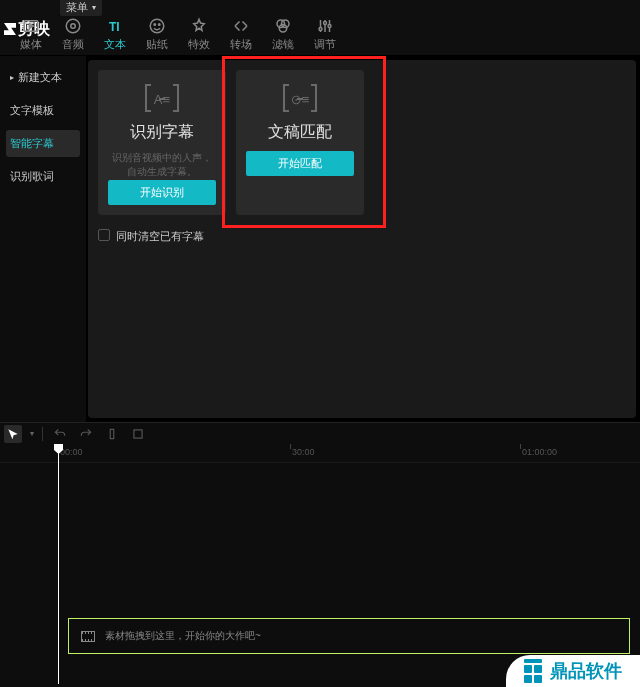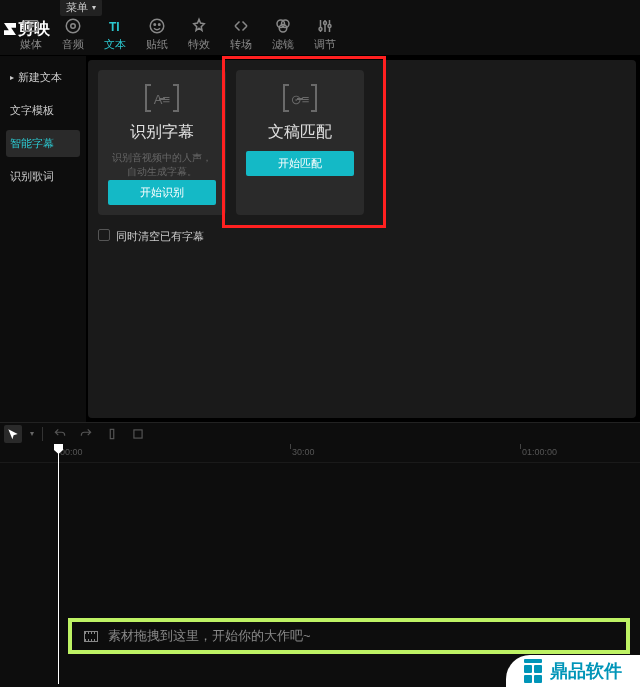--- a/index.html
+++ b/index.html
@@ -255,27 +255,27 @@
       right: 0;
       top: 0;
       bottom: 0;
     }
     .drop-hint {
       position: absolute;
       left: 10px;
       top: 155px;
       right: 10px;
       height: 36px;
-      border: 4px solid #bef264;
+      border: 1px solid #bef264;
       display: flex;
       align-items: center;
       gap: 10px;
       padding: 0 12px;
       color: #888;
-      font-size: 13px;
+      font-size: 10px;
     }
     .film-icon {
       width: 14px; height: 11px;
       border: 1px solid #888;
       position: relative;
     }
     .film-icon::before, .film-icon::after {
       content: '';
       position: absolute;
       width: 100%;

